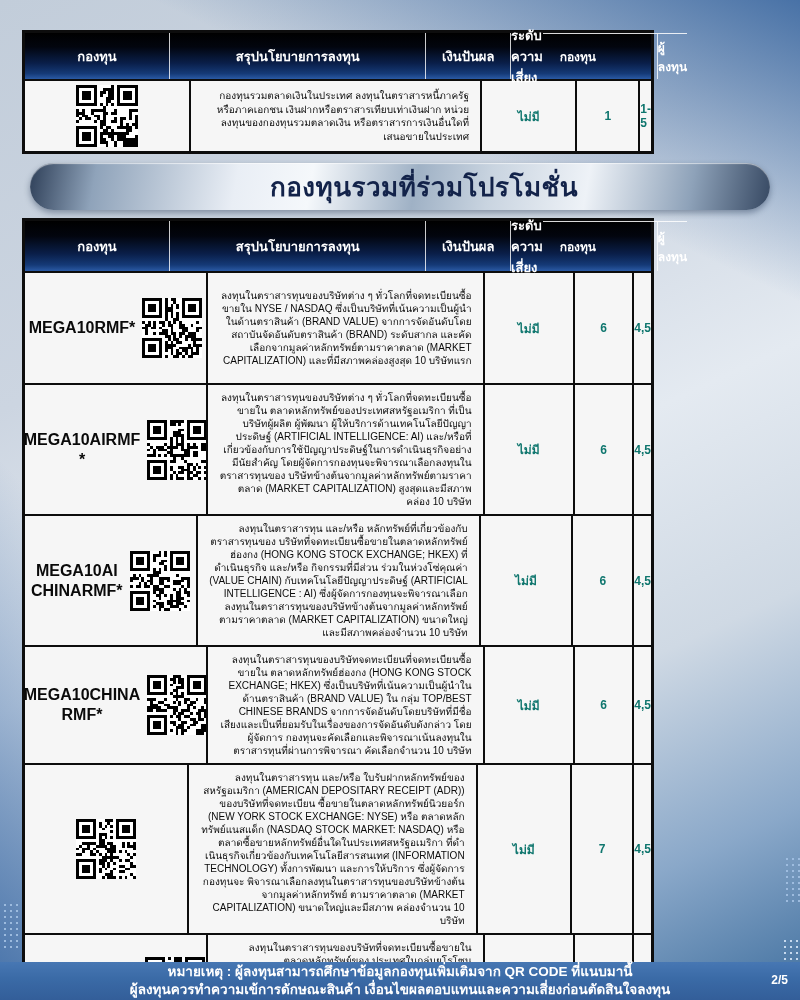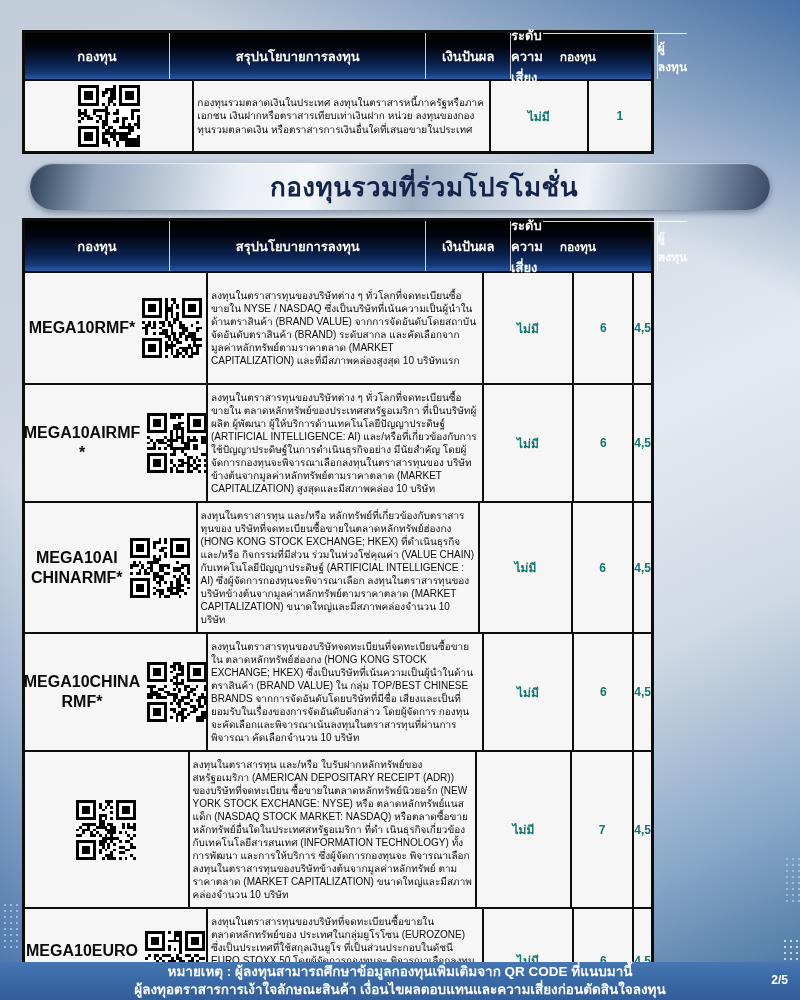--- a/index.html
+++ b/index.html
@@ -31,42 +31,42 @@
 
   .thead {
     display:flex; color:#fff;
     background:linear-gradient(180deg,#000 0%,#02050e 30%,#0a1f4a 66%,#153a77 88%,#2a5aa5 100%);
   }
   #table-top   .thead { height:46px; }
   #table-promo .thead { height:50px; }
   .thead > * + * { border-left:1px solid rgba(255,255,255,.8); }
   .th { display:flex; align-items:center; justify-content:center;
         font-weight:bold; font-size:13px; }
-  .c1 { width:181px; } .c2 { width:322px; } .c3 { width:106px; }
+  .c1 { width:181px; } .c2 { width:322px;text-align:right; } .c3 { width:106px; }
   .c4 { width:70px; }  .c5 { width:71px; flex:1; }
   .th-group { display:flex; flex-direction:row; width:141px; }
   .th-risk { flex:1.05; display:flex; align-items:center; justify-content:center;
              font-weight:bold; font-size:13px; }
   .th-sub { flex:1; display:flex; border-top:1.5px solid rgba(255,255,255,.85); }
   .th-sub .th { font-size:12px; }
   .th-sub > * + * { border-left:1px solid rgba(255,255,255,.8);margin-left:44px; }
 
   .row { display:flex; border-top:2px solid #0d0d0d; background:#f6f6f6; }
   .td  { border-left:2px solid #0d0d0d; }
   .td.c1 { border-left:none; }
 
   .fund-cell { display:flex; align-items:center; justify-content:center;
                gap:7px; padding:4px 6px; }
   .fund-name { flex:1; text-align:center; font-weight:bold; font-size:16px;
                line-height:1.25; white-space:pre-line; color:#0a0a0a; }
   .qr { flex:none; width:60px; height:60px; background:#fff; }
   #table-top .qr { width:62px; height:62px; }
   .qr svg { width:100%; height:100%; display:block; }
 
-  .policy-cell { display:flex; align-items:center; padding:6px 3px; }
+  .policy-cell { display:flex; align-items:center; padding:6px 11px; }
   .policy { font-size:10px; line-height:1.3; color:#0a0a0a;
             overflow-wrap:anywhere; word-break:normal; }
   .val { display:flex; align-items:center; justify-content:center;
          font-weight:bold; font-size:12px; color:#0f766e; }
 
   
   #table-top .row { min-height:64px; }
   #table-top .policy { font-size:10px; line-height:1.35; }
   #table-top .fund-name { font-size:11.5px; }
 
@@ -258,20 +258,21 @@
                 <rect x="1" y="15" width="5" height="5" fill="#fff"></rect>
                 <rect x="2" y="16" width="3" height="3" fill="#000"></rect>
               </svg>
             </div>
     </div>
     <div class="td c2 policy-cell">
       <div class="policy">กองทุนรวมตลาดเงินในประเทศ ลงทุนในตราสารหนี้ภาครัฐหรือภาคเอกชน เงินฝากหรือตราสารเทียบเท่าเงินฝาก หน่วย ลงทุนของกองทุนรวมตลาดเงิน หรือตราสารการเงินอื่นใดที่เสนอขายในประเทศ</div>
     </div>
     <div class="td c3 val">ไม่มี</div>
     <div class="td c4 val">1</div>
+    <div class="td c5 val">1-5</div>
   </div>
 </div>
   </div>
 
   <div class="banner">
     <div class="banner-title">กองทุนรวมที่ร่วมโปรโมชั่น</div>
   </div>
 
   <div class="ftable" id="table-promo">
     <div class="thead">
@@ -1176,17 +1177,17 @@
     </div>
     <div class="td c3 val">ไม่มี</div>
     <div class="td c4 val">6</div>
     <div class="td c5 val">4,5</div>
   </div>
 </div>
   </div>
 
   <div class="footer">
     <div>หมายเหตุ : ผู้ลงทุนสามารถศึกษาข้อมูลกองทุนเพิ่มเติมจาก QR CODE ที่แนบมานี้</div>
-    <div>ผู้ลงทุอตราสารการเง้าใจลักษณะสินค้า เงื่อนไขผลตอบแทนและความเสี่ยงก่อนตัดสินใจลงทุน</div>
+    <div>ผู้ลงทุนควรทำความเข้การดักษณะสินค้า เงื่อนไขผลตอบแทนและความเสี่ยงก่อนตัดสินใจลงทุน</div>
     <div class="page-num">2/5</div>
   </div>
 
 </div>
 
 </body></html>

